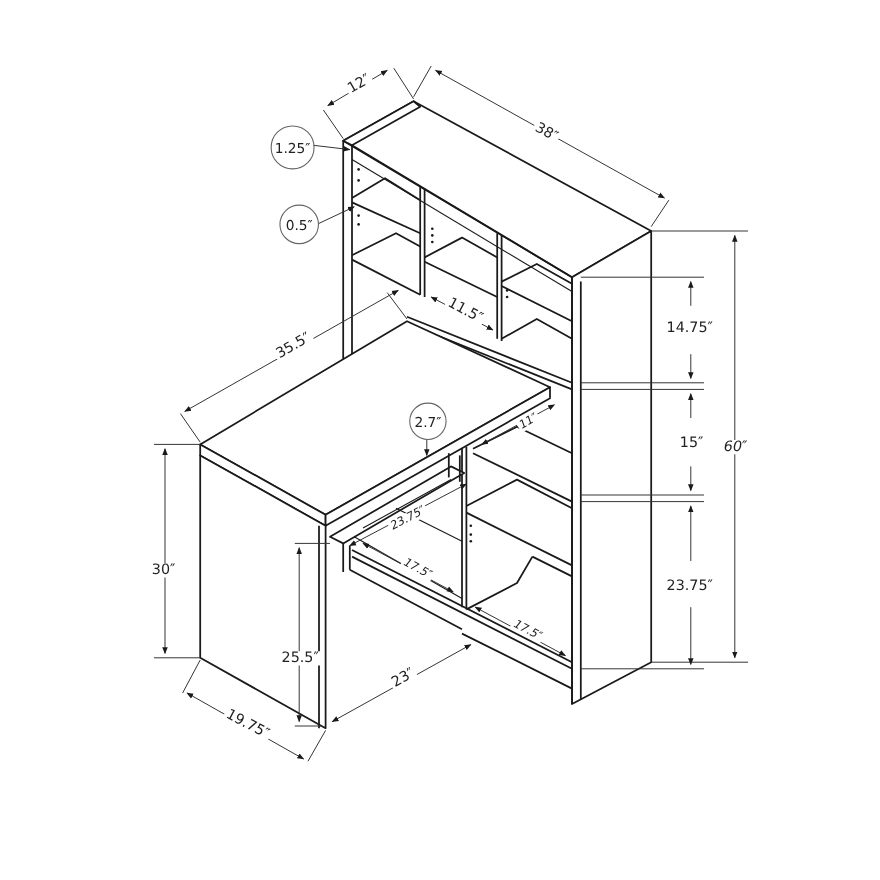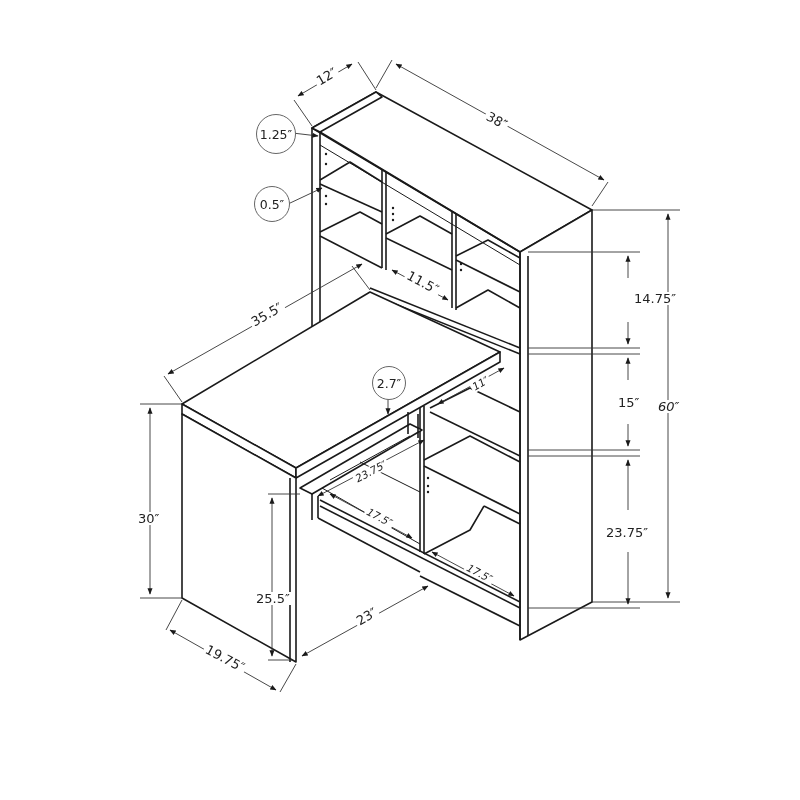--- a/index.html
+++ b/index.html
@@ -181,29 +181,29 @@
     <line class="dim" x1="330" y1="494" x2="412" y2="538" marker-start="url(#ah)" marker-end="url(#ah)"></line>
 
     <line class="dim" x1="432" y1="552" x2="514" y2="596" marker-start="url(#ah)" marker-end="url(#ah)"></line>
 
     <line class="dim" x1="284" y1="132" x2="318" y2="136" marker-end="url(#ah)"></line>
     <line class="dim" x1="288" y1="204" x2="322" y2="188" marker-end="url(#ah)"></line>
     <line class="dim" x1="388" y1="396" x2="388" y2="414" marker-end="url(#ah)"></line>
   </g>
 </svg>
 
-<div class="callout" style="left:246px;top:114px;width:38px;height:38px;margin-left:10px;">1.25″</div>
+<div class="callout" style="left:246px;top:114px;width:38px;height:38px;">1.25″</div>
 <div class="callout" style="left:254px;top:186px;width:34px;height:34px;text-align:right;">0.5″</div>
 <div class="callout" style="left:372px;top:366px;width:32px;height:32px;">2.7″</div>
 
 <span class="lbl" style="left:314px;top:70px;transform:rotate(-30deg);">12″</span>
 <span class="lbl" style="left:484px;top:114px;transform:rotate(29deg);">38″</span>
 <span class="lbl" style="left:404px;top:276px;transform:rotate(28deg);">11.5″</span>
 <span class="lbl" style="left:248px;top:308px;transform:rotate(-30deg);">35.5″</span>
-<span class="lbl" style="left:632px;top:292px;">14.75″</span>
+<span class="lbl" style="left:604px;top:292px;">14.75″</span>
 <span class="lbl" style="left:616px;top:396px;">15″</span>
 <span class="lbl" style="left:656px;top:400px;font-style:italic;">60″</span>
 <span class="lbl sm" style="left:470px;top:378px;transform:rotate(-30deg);background:#fff;">11″</span>
 <span class="lbl sm" style="left:352px;top:466px;transform:rotate(-28deg);background:#fff;">23.75″</span>
 <span class="lbl sm" style="left:364px;top:512px;transform:rotate(28deg);background:#fff;">17.5″</span>
 <span class="lbl sm" style="left:464px;top:568px;transform:rotate(28deg);background:#fff;">17.5″</span>
 <span class="lbl" style="left:604px;top:526px;">23.75″</span>
 <span class="lbl" style="left:136px;top:494px;margin-top:18px;">30″</span>
 <span class="lbl" style="left:254px;top:592px;">25.5″</span>
 <span class="lbl" style="left:202px;top:652px;transform:rotate(28deg);">19.75″</span>

